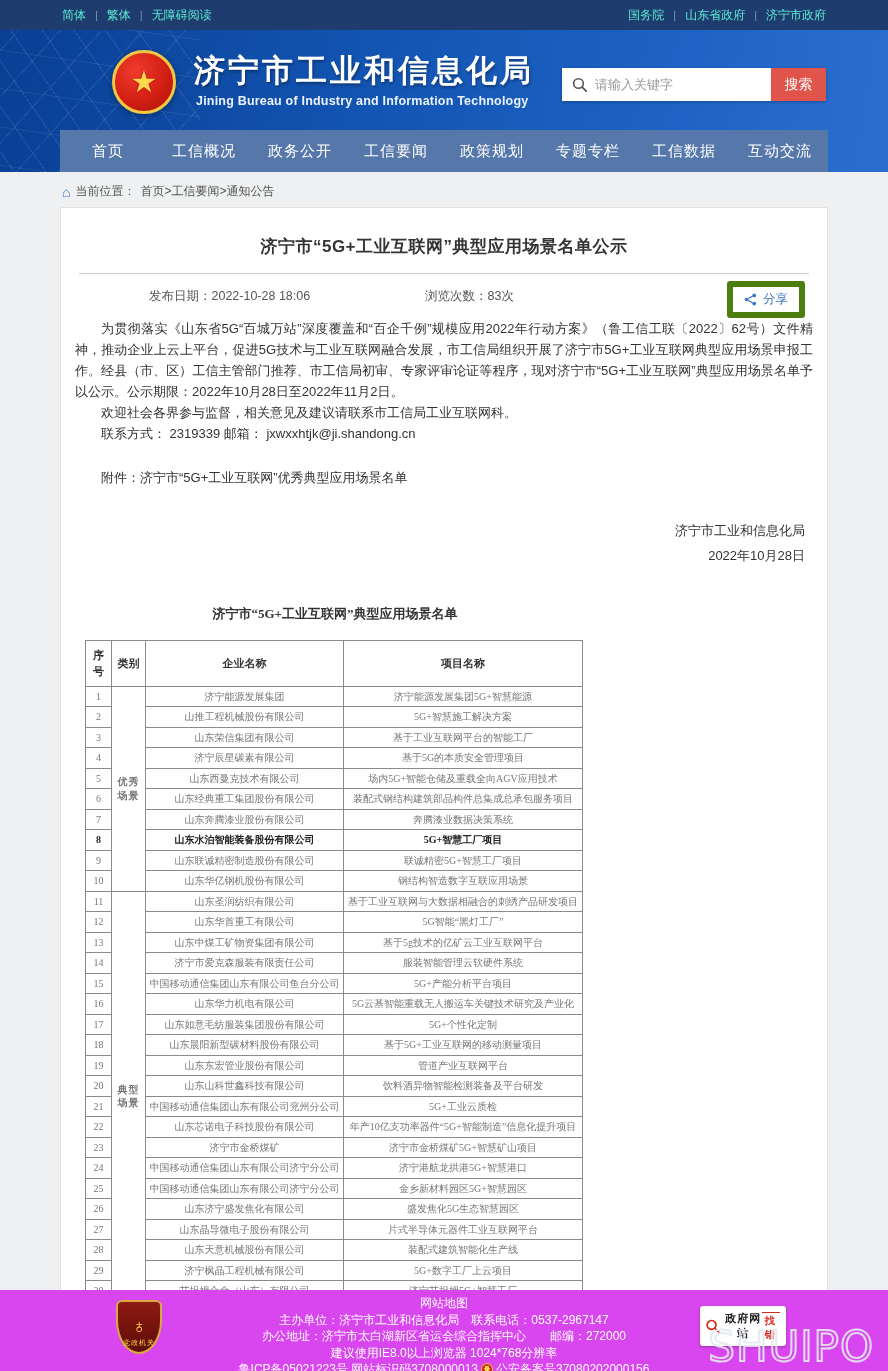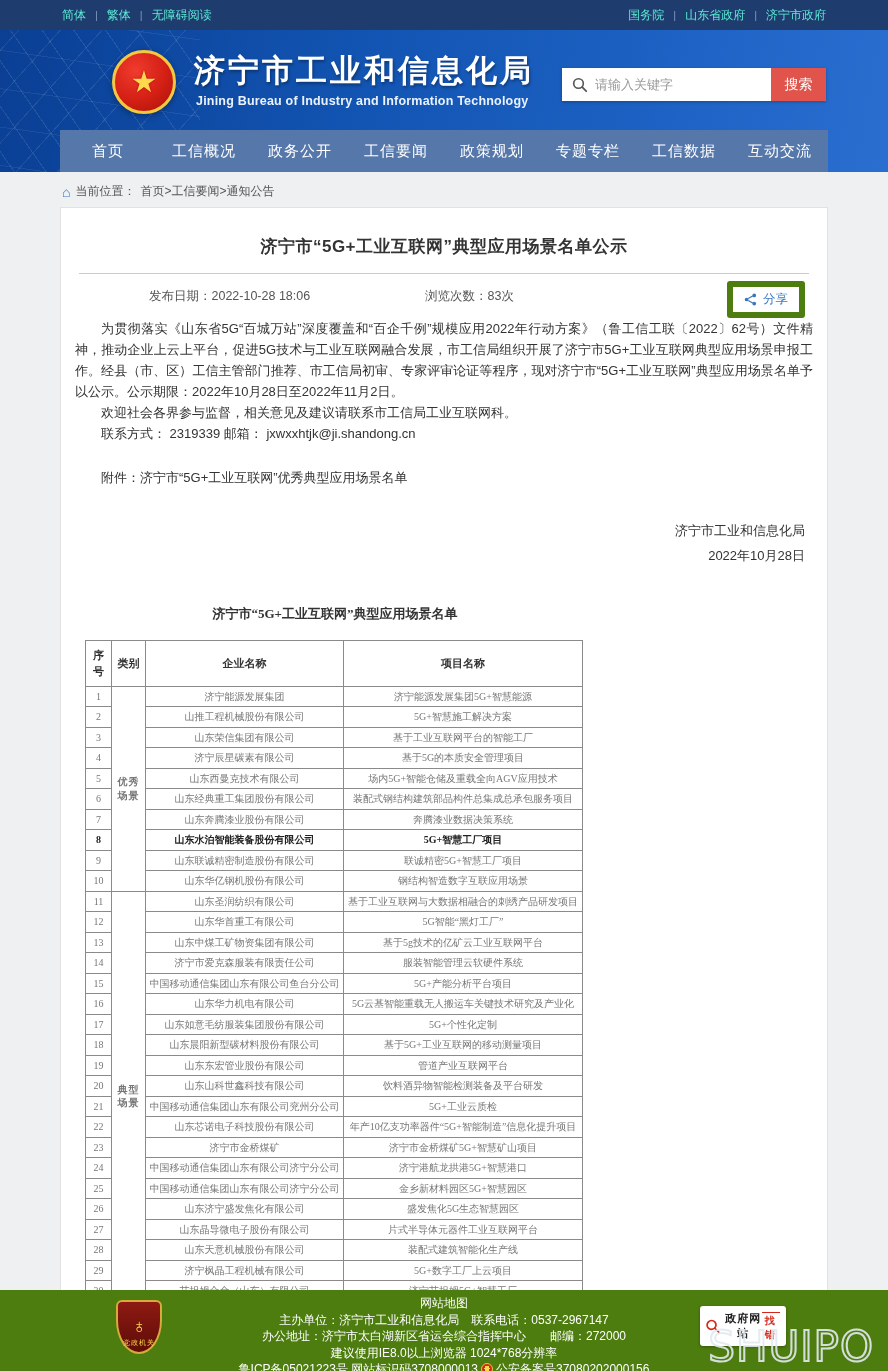--- a/index.html
+++ b/index.html
@@ -123,21 +123,21 @@
   
   .print-bar {
     margin: 36px 0 6px 20px; background: #f4f4f4; height: 26px;
     display: flex; justify-content: flex-end; align-items: center; gap: 28px;
     padding-right: 22px; font-size: 13px; color: #444;
   }
   .pb-item { display: flex; align-items: center; gap: 5px; cursor: pointer; }
   
   .footer {
     position: absolute; left: 0; bottom: 0; width: 888px; height: 81px;
-    background: #4d7c0f; color: #fff; font-size: 12px; text-align: center; padding-top: 5px;
+    background: #d946ef; color: #fff; font-size: 12px; text-align: center; padding-top: 5px;
   }
   .footer .f-line { margin: 1px 0; line-height: 15.5px; }
   .footer a { color: #fff; text-decoration: none; cursor: pointer; }
   .police-ico {
     display: inline-block; width: 12px; height: 12px; border-radius: 50%;
     background: radial-gradient(circle at 50% 45%, #ffd84d 0 35%, #d3281b 36% 100%);
     border: 1px solid #f0c040; vertical-align: -2px; margin: 0 3px;
   }
   .shield {
     position: absolute; left: 116px; top: 10px; width: 46px; height: 54px;

